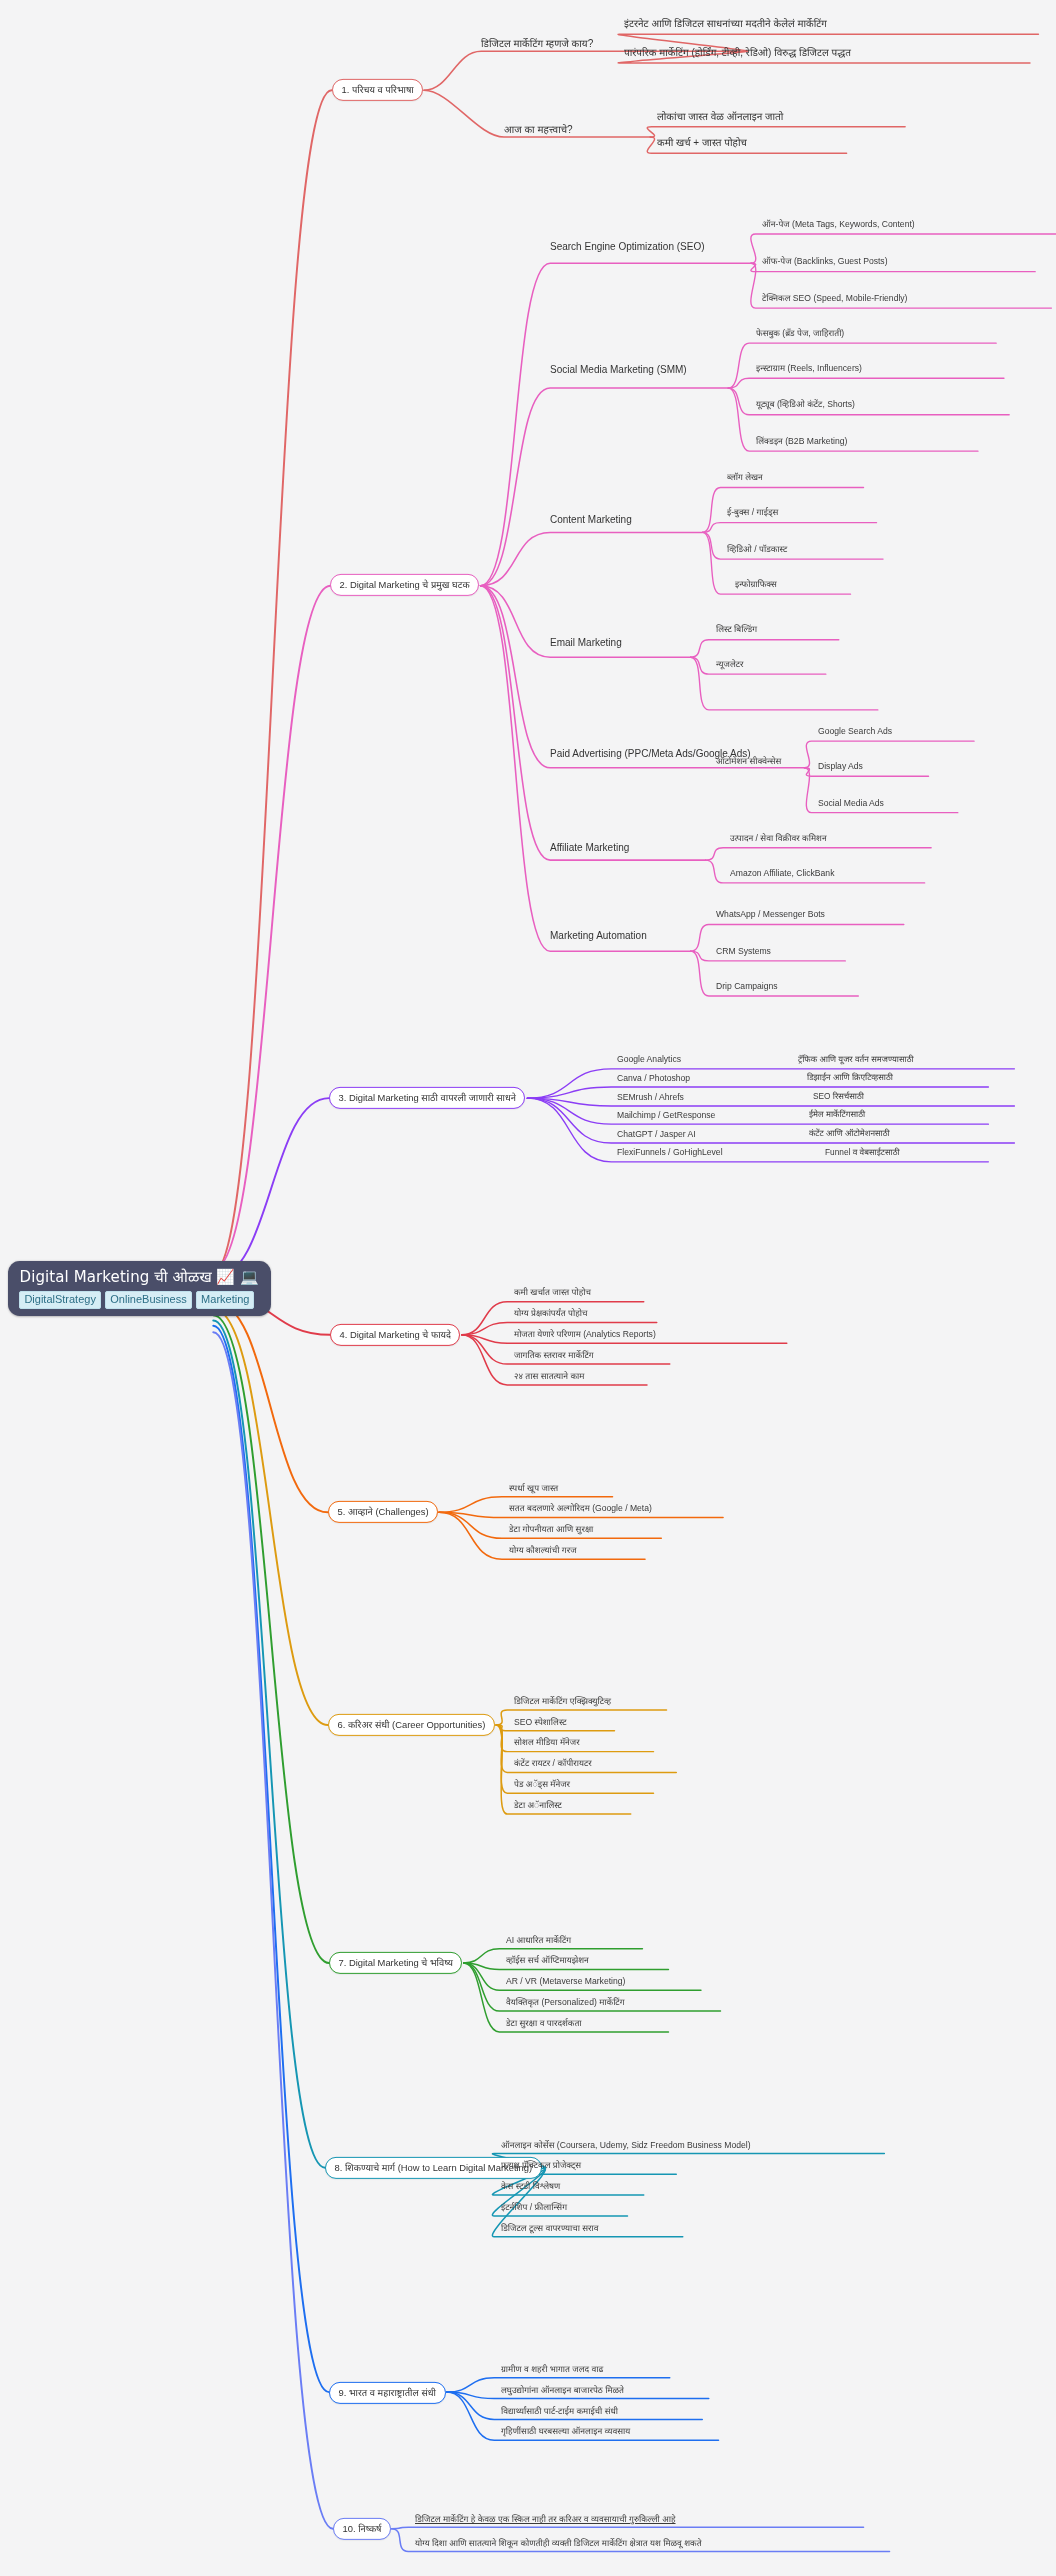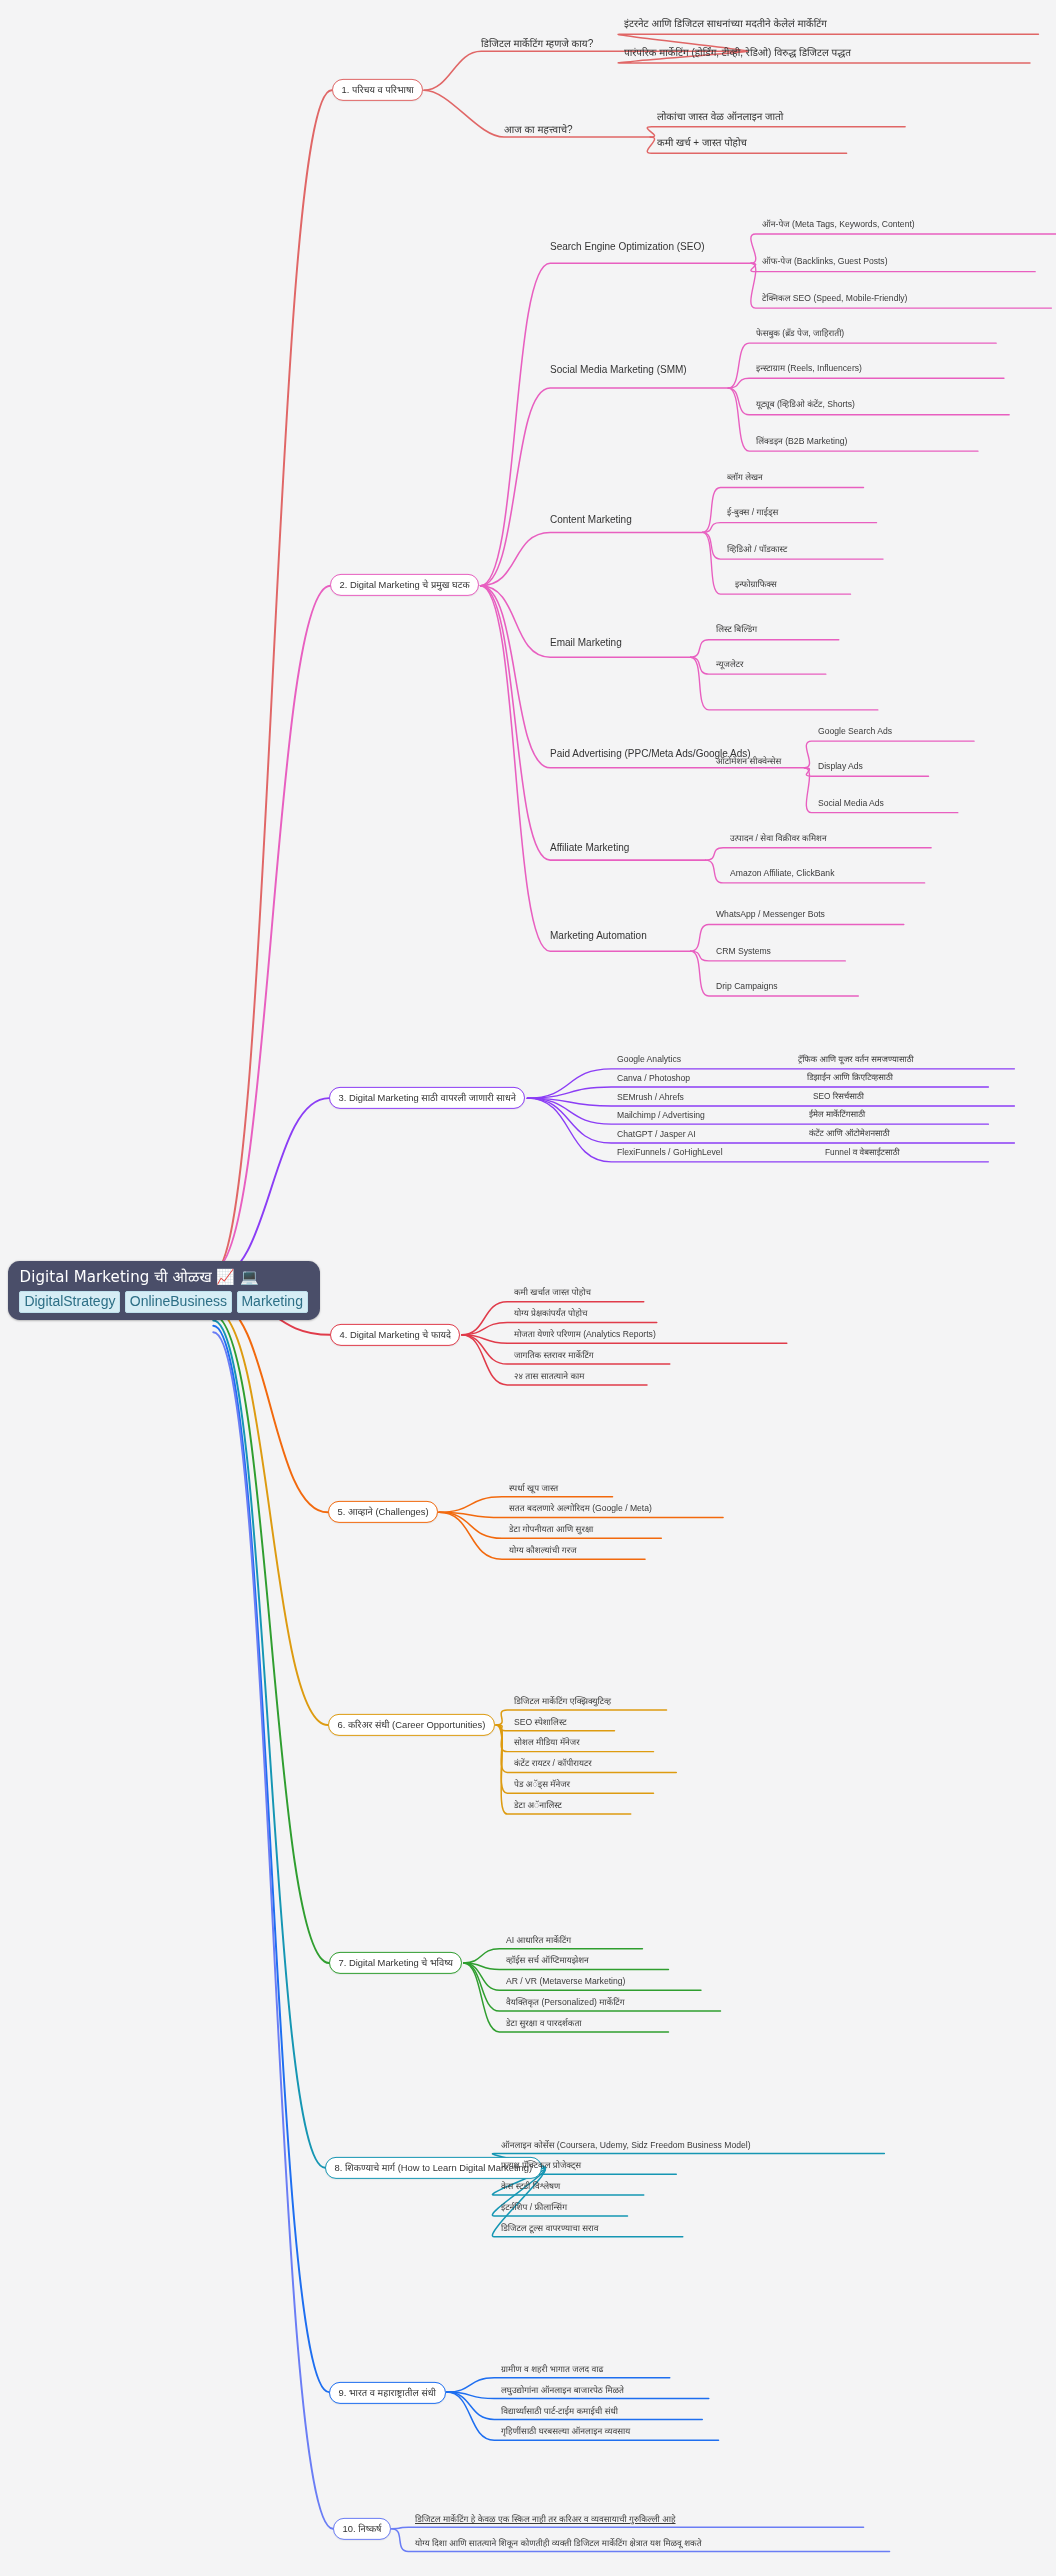--- a/index.html
+++ b/index.html
@@ -20,21 +20,21 @@
     padding:7.8px 11.7px 7.2px 11.7px;
     box-shadow:0 0.7px 2px rgba(0,0,0,.25);
     white-space:nowrap;
   }
   .root-title{
     color:#ffffff;font-size:15px;letter-spacing:0.1px;line-height:1.15;
     display:block;margin-bottom:4.6px;
   }
   .root-tags{display:flex;gap:4.6px;}
   .tag{
-    background:#d6edf5;color:#2d6f86;font-size:14px;
+    background:#d6edf5;color:#2d6f86;font-size:11px;
     padding:1.3px 3.9px 2px 3.9px;border-radius:2px;line-height:1.2;
     border:0.7px solid #bfe0ec;
   }
 
   
   .node1{
     position:absolute;
     background:#ffffff;
     border:1.4px solid #888;
     border-radius:11px;
@@ -192,21 +192,21 @@
       <div class="node3" style="left: 716px; top: 909px;"><span>WhatsApp / Messenger Bots</span></div>
       <div class="node3" style="left: 716px; top: 946px;"><span>CRM Systems</span></div>
       <div class="node3" style="left: 716px; top: 981px;"><span>Drip Campaigns</span></div>
       <div class="node1" style="left: 329px; top: 1098px; border-color: rgb(139, 61, 245); transform: translateY(-50%);"><span>3. Digital Marketing साठी वापरली जाणारी साधने</span></div>
       <div class="node3" style="left: 617px; top: 1054px;"><span>Google Analytics</span></div>
       <div class="node-desc" style="left: 798px; top: 1055px;"><span>ट्रॅफिक आणि यूजर वर्तन समजण्यासाठी</span></div>
       <div class="node3" style="left: 617px; top: 1073px;"><span>Canva / Photoshop</span></div>
       <div class="node-desc" style="left: 807px; top: 1073px;"><span>डिझाईन आणि क्रिएटिव्हसाठी</span></div>
       <div class="node3" style="left: 617px; top: 1092px;"><span>SEMrush / Ahrefs</span></div>
       <div class="node-desc" style="left: 813px; top: 1092px;"><span>SEO रिसर्चसाठी</span></div>
-      <div class="node3" style="left: 617px; top: 1110px;"><span>Mailchimp / Advertising</span></div>
+      <div class="node3" style="left: 617px; top: 1110px;"><span>Mailchimp / GetResponse</span></div>
       <div class="node-desc" style="left: 809px; top: 1110px;"><span>ईमेल मार्केटिंगसाठी</span></div>
       <div class="node3" style="left: 617px; top: 1129px;"><span>ChatGPT / Jasper AI</span></div>
       <div class="node-desc" style="left: 809px; top: 1129px;"><span>कंटेंट आणि ऑटोमेशनसाठी</span></div>
       <div class="node3" style="left: 617px; top: 1147px;"><span>FlexiFunnels / GoHighLevel</span></div>
       <div class="node-desc" style="left: 825px; top: 1148px;"><span>Funnel व वेबसाईटसाठी</span></div>
       <div class="node1" style="left: 330px; top: 1335px; border-color: rgb(224, 59, 74); transform: translateY(-50%);"><span>4. Digital Marketing चे फायदे</span></div>
       <div class="node3" style="left: 514px; top: 1287px;"><span>कमी खर्चात जास्त पोहोच</span></div>
       <div class="node3" style="left: 514px; top: 1308px;"><span>योग्य प्रेक्षकांपर्यंत पोहोच</span></div>
       <div class="node3" style="left: 514px; top: 1329px;"><span>मोजता येणारे परिणाम (Analytics Reports)</span></div>
       <div class="node3" style="left: 514px; top: 1350px;"><span>जागतिक स्तरावर मार्केटिंग</span></div>

